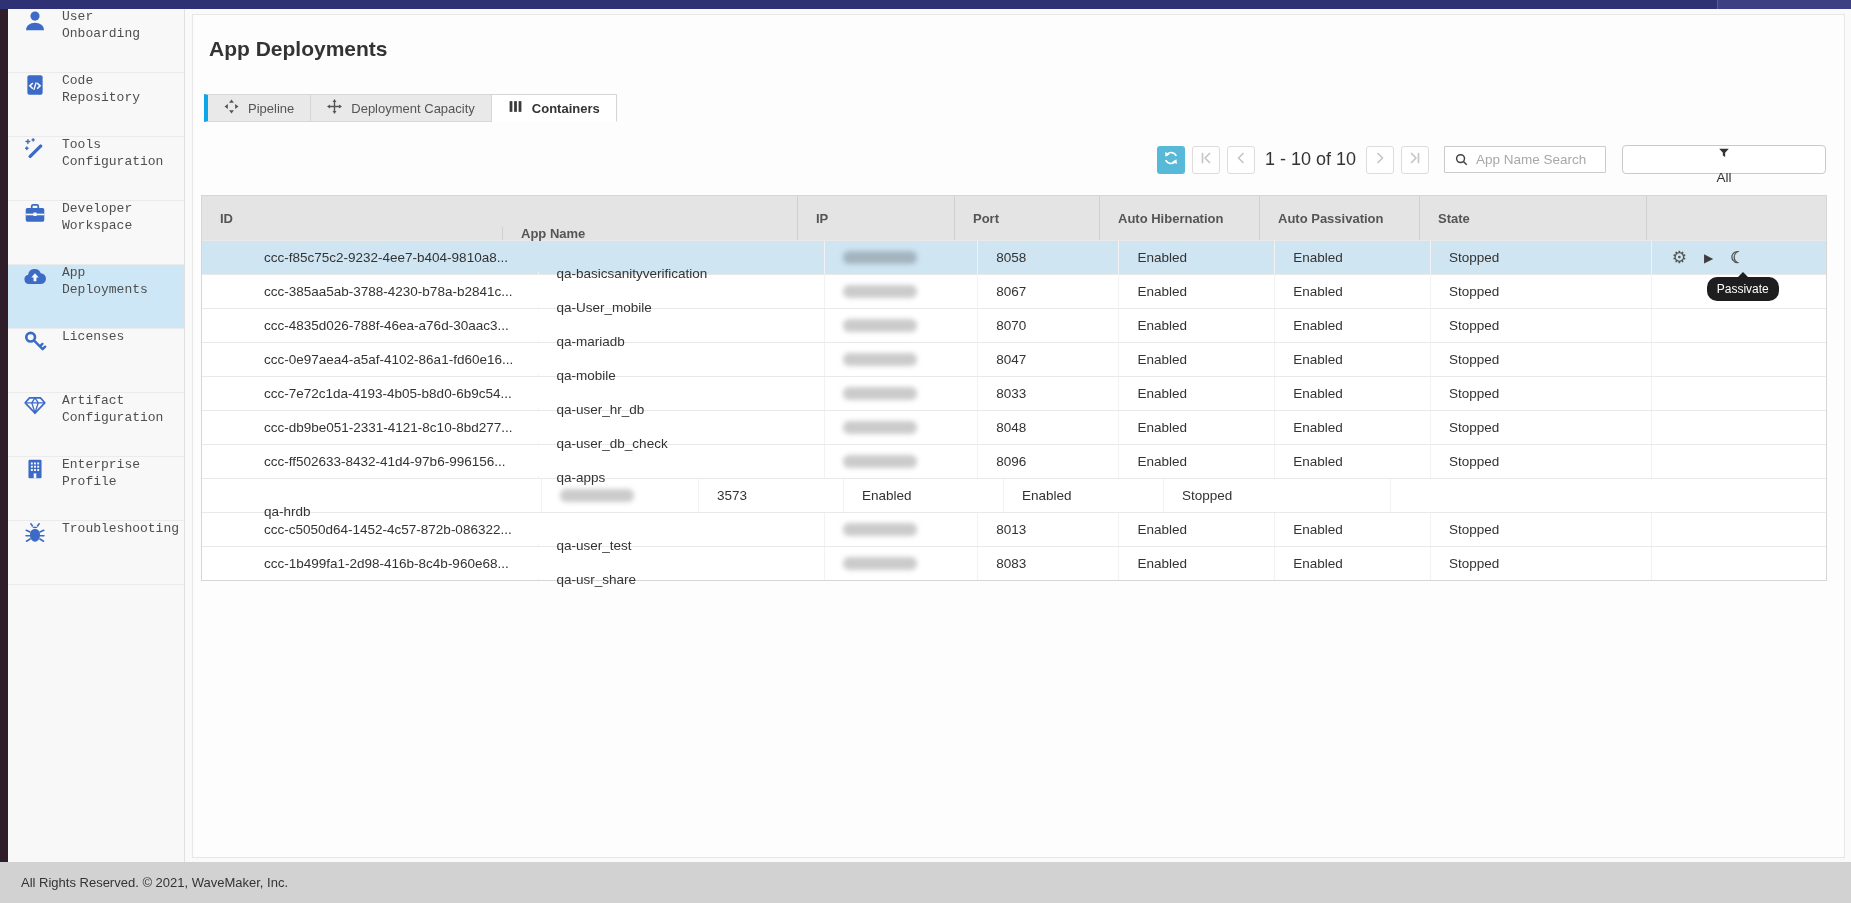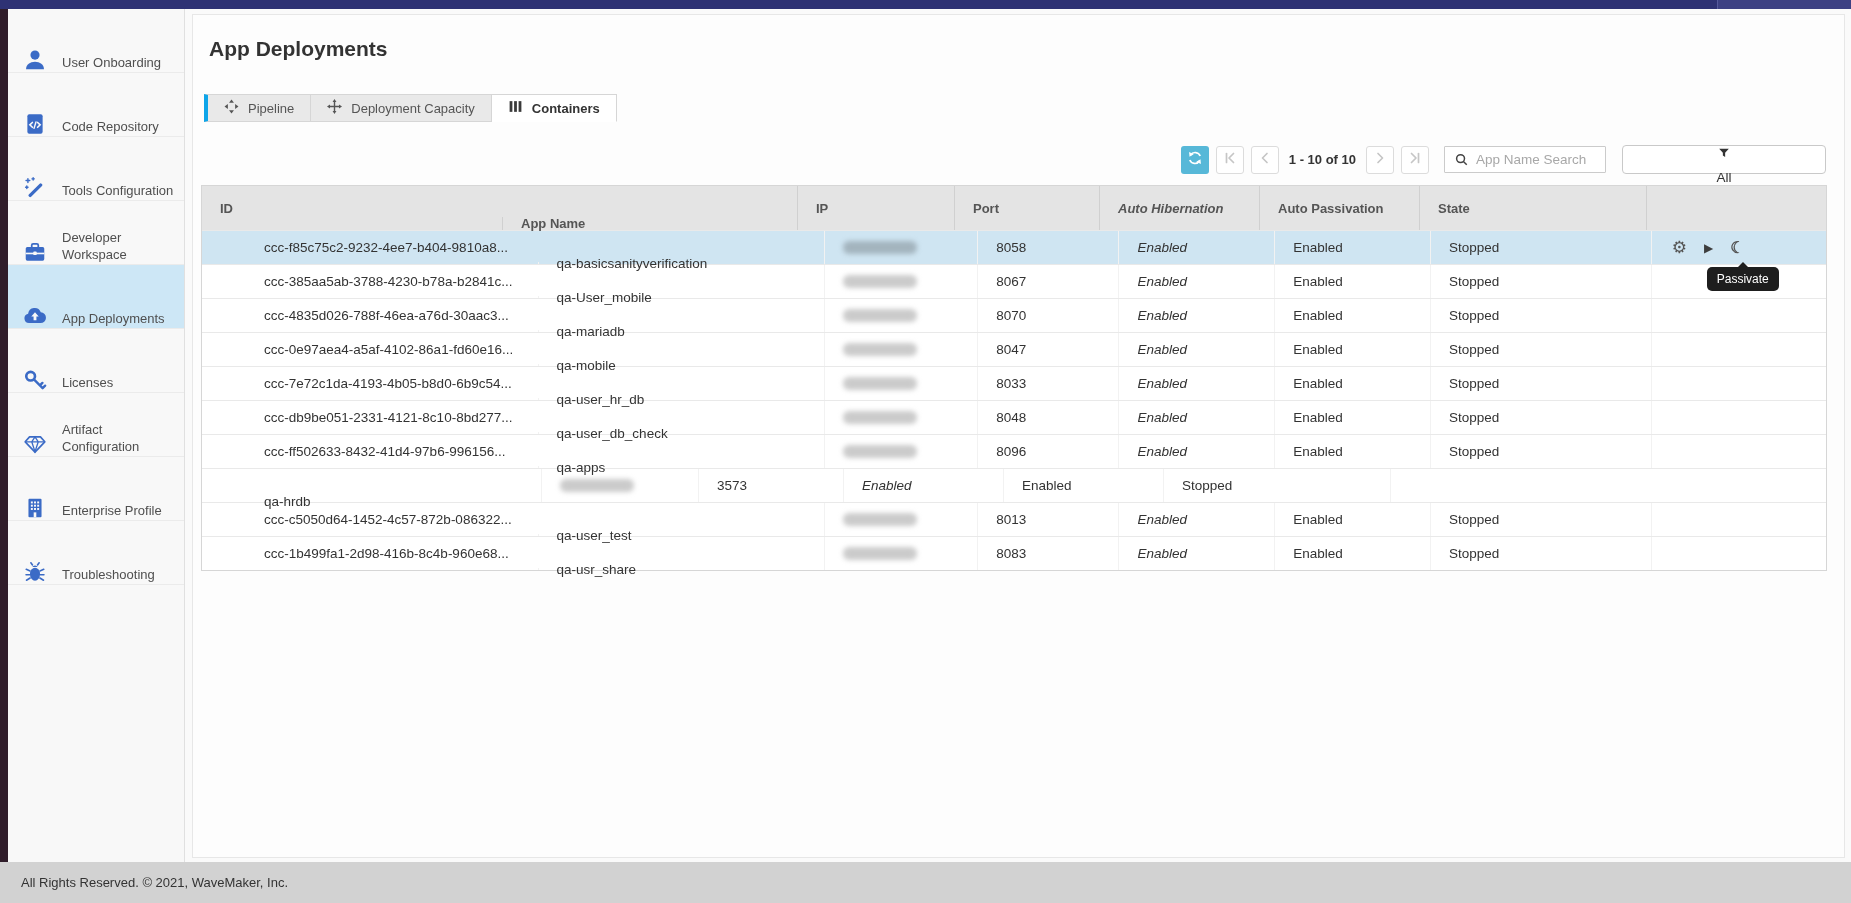--- a/index.html
+++ b/index.html
@@ -8,21 +8,21 @@
 
   
   .topbar { position:absolute; left:0; top:0; width:1851px; height:9px; background:#2e3274; }
   .topbar-seg { position:absolute; right:0; top:0; width:134px; height:9px; background:#3d4183; border-left:1px solid #565a9c; }
 
   
   .left-strip { position:absolute; left:0; top:9px; width:8px; height:853px; background:#301d2a; }
 
   
   .sidebar { position:absolute; left:8px; top:9px; width:177px; height:853px; background:#f8f8f8; border-right:1px solid #e0e0e0; }
-  .side-item { height:64px; display:flex; align-items:flex-end; gap:15px; padding-left:15px; border-bottom:1px solid #ebebeb; cursor:pointer; background:transparent; }
+  .side-item { height:64px; display:flex; align-items:flex-start; gap:15px; padding-left:15px; border-bottom:1px solid #ebebeb; cursor:pointer; background:transparent;font-family:Liberation Mono, monospace; }
   .side-item.active { background:#cde7f6; }
   .side-icon { width:24px; height:24px; flex:0 0 24px; display:flex; align-items:center; justify-content:center; }
   .side-label { font-size:13px; line-height:1.3; color:#4f4f4f; font-weight:500; width:112px; }
 
   
   .main { position:absolute; left:185px; top:9px; width:1666px; height:853px; background:#fafafa; }
   .panel { position:absolute; left:7px; top:5px; width:1653px; height:844px; background:#fdfdfd; border:1px solid #e7e7e7; }
 
   .page-title { position:absolute; left:16px; top:22px; font-size:21px; font-weight:700; color:#333; }
 
@@ -30,50 +30,50 @@
   .tabs { position:absolute; left:11px; top:79px; display:flex; }
   .tab { height:28px; padding:0 16px; display:flex; align-items:center; gap:9px; background:#e9e9e9; border:1px solid #d6d6d6; border-left:none; font-size:13px; color:#555; font-weight:500; cursor:pointer; }
   .tab:first-child { border-left:4px solid #0ea5e9; }
   .tab.active { background:#fff; color:#333; font-weight:700; border-bottom-color:#fff; }
 
   
   .toolbar { position:absolute; right:18px; top:130px; display:flex; align-items:center; }
   .btn-refresh { width:28px; height:28px; border-radius:3px; background:#57b8d8; display:flex; align-items:center; justify-content:center; cursor:pointer; }
   .pg-btn { width:28px; height:28px; margin-left:7px; border-radius:3px; background:#fff; border:1px solid #dcdcdc; display:flex; align-items:center; justify-content:center; cursor:pointer; }
   .pg-btn:first-of-type { margin-left:9px; }
-  .pg-text { font-size:13px; font-weight:700; color:#333; margin:0 10px; white-space:nowrap; }
+  .pg-text { font-size:18px; font-weight:400; color:#333; margin:0 10px; white-space:nowrap; }
   .search-box { width:162px; height:27px; margin-left:15px; border:1px solid #cbcbcb; border-radius:1px; background:#fff; display:flex; align-items:center; padding:0 9px; gap:7px; }
   .search-box input { border:none; outline:none; width:100%; font-size:13.5px; color:#333; font-family:"Liberation Sans",sans-serif; background:transparent; }
   .search-box input::placeholder { color:#a8a8a8; }
   .filter-box { width:204px; height:29px; margin-left:16px; border:1px solid #c9c9c9; border-radius:4px; background:#fff; display:flex; align-items:center; padding:0 11px; gap:10px; font-size:13.5px; color:#333; cursor:pointer;flex-direction:column; }
   .filter-box .chev { margin-left:auto; display:flex; }
 
   
-  .grid { position:absolute; left:8px; top:170px; width:1626px; background:#fff; border:1px solid #d6d6d6; }
+  .grid { position:absolute; left:8px; top:180px; width:1626px; background:#fff; border:1px solid #d6d6d6; }
   .thead { display:flex; height:44px; background:#e4e4e4; }
   .th { display:flex; align-items:center; padding-left:18px; font-size:13px; font-weight:700; color:#555; border-left:1px solid #d0d0d0; }
   .th:first-child { border-left:none; }
   .tr { display:flex; height:34px; background:#fff; border-top:1px solid #e9e9e9; cursor:pointer;padding-left:44px; }
   .tr.selected { background:#cfe5f2; }
   .td { display:flex; align-items:center; padding-left:18px; font-size:13.5px; color:#333; border-left:1px solid #f2f2f2; overflow:visible; }
   .td:first-child { border-left:none; }
   .c0 { width:300px; } .c1 { width:295px;margin-top:31px; } .c2 { width:157px; } .c3 { width:145px; }
-  .c4 { width:160px;font-style:italic; } .c5 { width:160px; } .c6 { width:227px; } .c7 { width:180px; }
+  .c4 { width:160px; } .c5 { width:160px; } .c6 { width:227px; } .c7 { width:180px; }
   .thead .c0 { width:300px; }
 
   .redacted { width:74px; height:13px; border-radius:6px; background:#cbcbcb; filter:blur(2.5px); }
   .tr.selected .redacted { background:#a3b4be; }
 
   .actions-cell { position:relative; padding-left:20px; gap:17px; }
   .action-icon { display:inline-block; line-height:1; color:#555; cursor:pointer; }
   .action-icon:nth-child(1) { font-size:17px; }
   .action-icon:nth-child(2) { font-size:12px; color:#3d3d3d; }
   .action-icon:nth-child(3) { font-size:16px; font-weight:700; }
 
-  .tooltip { position:absolute; top:36px; left:55px; background:#1e1e1e; color:#fff; font-size:12px; padding:5px 10px; border-radius:5px; white-space:nowrap; z-index:10; }
+  .tooltip { position:absolute; top:36px; left:55px; background:#1e1e1e; color:#fff; font-size:12px; padding:5px 10px; border-radius:10px; white-space:nowrap; z-index:10; }
   .tooltip:before { content:""; position:absolute; top:-5px; left:50%; margin-left:-5px; border-left:5px solid transparent; border-right:5px solid transparent; border-bottom:5px solid #1e1e1e; }
 
   
   .footer { position:absolute; left:0; top:862px; width:1851px; height:41px; background:#d2d2d2; display:flex; align-items:center; padding-left:21px; font-size:13px; color:#333; }
 </style>
 </head>
 <body>
 
 <div class="topbar">
   <div class="topbar-seg"></div>

